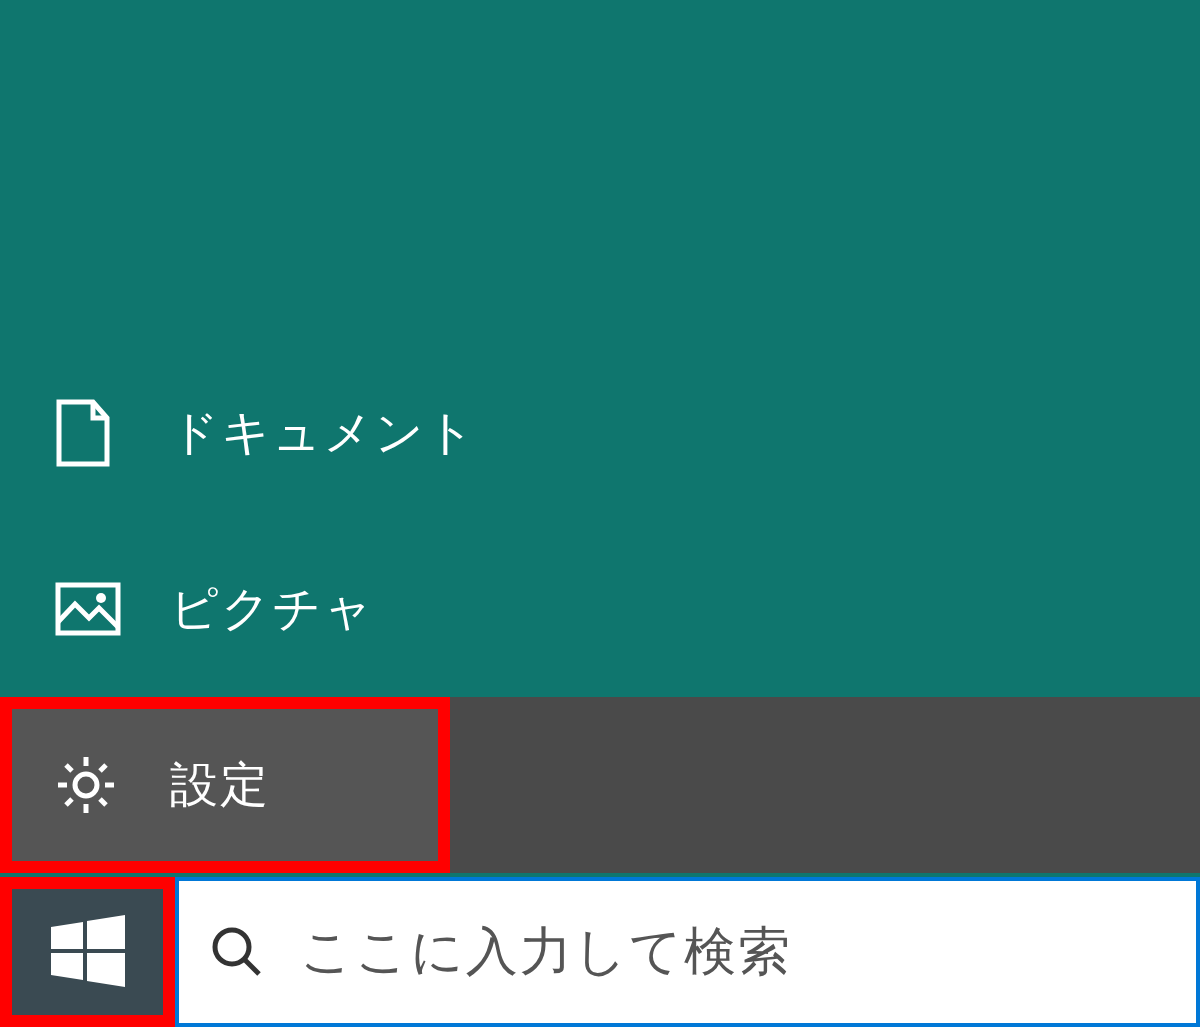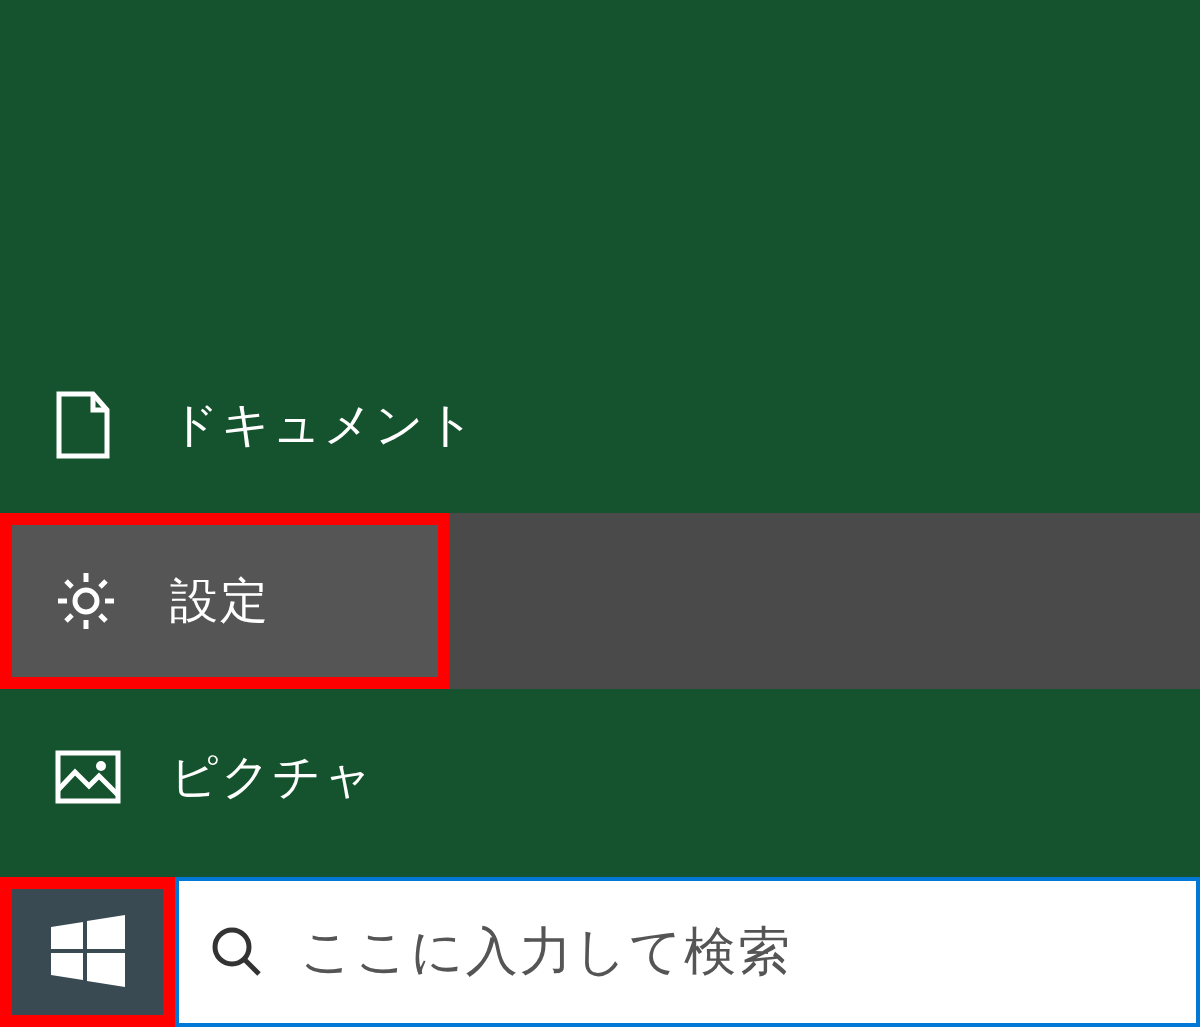--- a/index.html
+++ b/index.html
@@ -7,25 +7,25 @@
       width: 1200px;
       height: 1027px;
       background: #2b2b2b;
       font-family: "Yu Gothic", "Meiryo", sans-serif;
       display: flex;
       flex-direction: column;
       overflow: hidden;
     }
     .start-menu {
       flex: 1;
-      background: #14532d;
+      background: #0f766e;
       display: flex;
       flex-direction: column;
       justify-content: flex-end;
-      padding-bottom: 12px;
+      padding-bottom: 4px;
     }
     .menu-item {
       display: flex;
       align-items: center;
       height: 176px;
       padding-left: 55px;
       color: #ffffff;
       cursor: pointer;
       position: relative;
     }
@@ -118,50 +118,50 @@
   <div class="menu-item">
     <span class="icon-wrap">
       <svg width="56" height="70" viewBox="0 0 56 70">
         <path d="M4 4 H38 L52 20 V66 H4 Z" fill="none" stroke="#fff" stroke-width="5"></path>
         <path d="M38 4 V20 H52" fill="none" stroke="#fff" stroke-width="5"></path>
       </svg>
     </span>
     <span class="label">ドキュメント</span>
   </div>
 
+  <div class="menu-item">
+    <span class="icon-wrap">
+      <svg width="66" height="54" viewBox="0 0 66 54">
+        <rect x="3" y="3" width="60" height="48" fill="none" stroke="#fff" stroke-width="5"></rect>
+        <path d="M3 40 L20 22 L34 36 L44 26 L63 45" fill="none" stroke="#fff" stroke-width="5"></path>
+        <circle cx="46" cy="16" r="5" fill="#fff"></circle>
+      </svg>
+    </span>
+    <span class="label">ピクチャ</span>
+  </div>
+
   <div class="menu-item highlighted">
     <div class="hover-extend"></div>
     <span class="icon-wrap">
       <svg width="62" height="62" viewBox="0 0 62 62">
         <circle cx="31" cy="31" r="11" fill="none" stroke="#fff" stroke-width="5"></circle>
         <g stroke="#fff" stroke-width="5">
           <line x1="31" y1="3" x2="31" y2="12"></line>
           <line x1="31" y1="50" x2="31" y2="59"></line>
           <line x1="3" y1="31" x2="12" y2="31"></line>
           <line x1="50" y1="31" x2="59" y2="31"></line>
           <line x1="11" y1="11" x2="17" y2="17"></line>
           <line x1="45" y1="45" x2="51" y2="51"></line>
           <line x1="11" y1="51" x2="17" y2="45"></line>
           <line x1="45" y1="17" x2="51" y2="11"></line>
         </g>
       </svg>
     </span>
     <span class="label">設定</span>
     <div class="red-box-settings"></div>
-  </div>
-
-  <div class="menu-item">
-    <span class="icon-wrap">
-      <svg width="66" height="54" viewBox="0 0 66 54">
-        <rect x="3" y="3" width="60" height="48" fill="none" stroke="#fff" stroke-width="5"></rect>
-        <path d="M3 40 L20 22 L34 36 L44 26 L63 45" fill="none" stroke="#fff" stroke-width="5"></path>
-        <circle cx="46" cy="16" r="5" fill="#fff"></circle>
-      </svg>
-    </span>
-    <span class="label">ピクチャ</span>
   </div>
 
 
 </div>
 
 <div class="taskbar">
   <div class="start-button">
     <span>
       <svg width="78" height="78" viewBox="0 0 78 78">
         <g fill="#ffffff">

